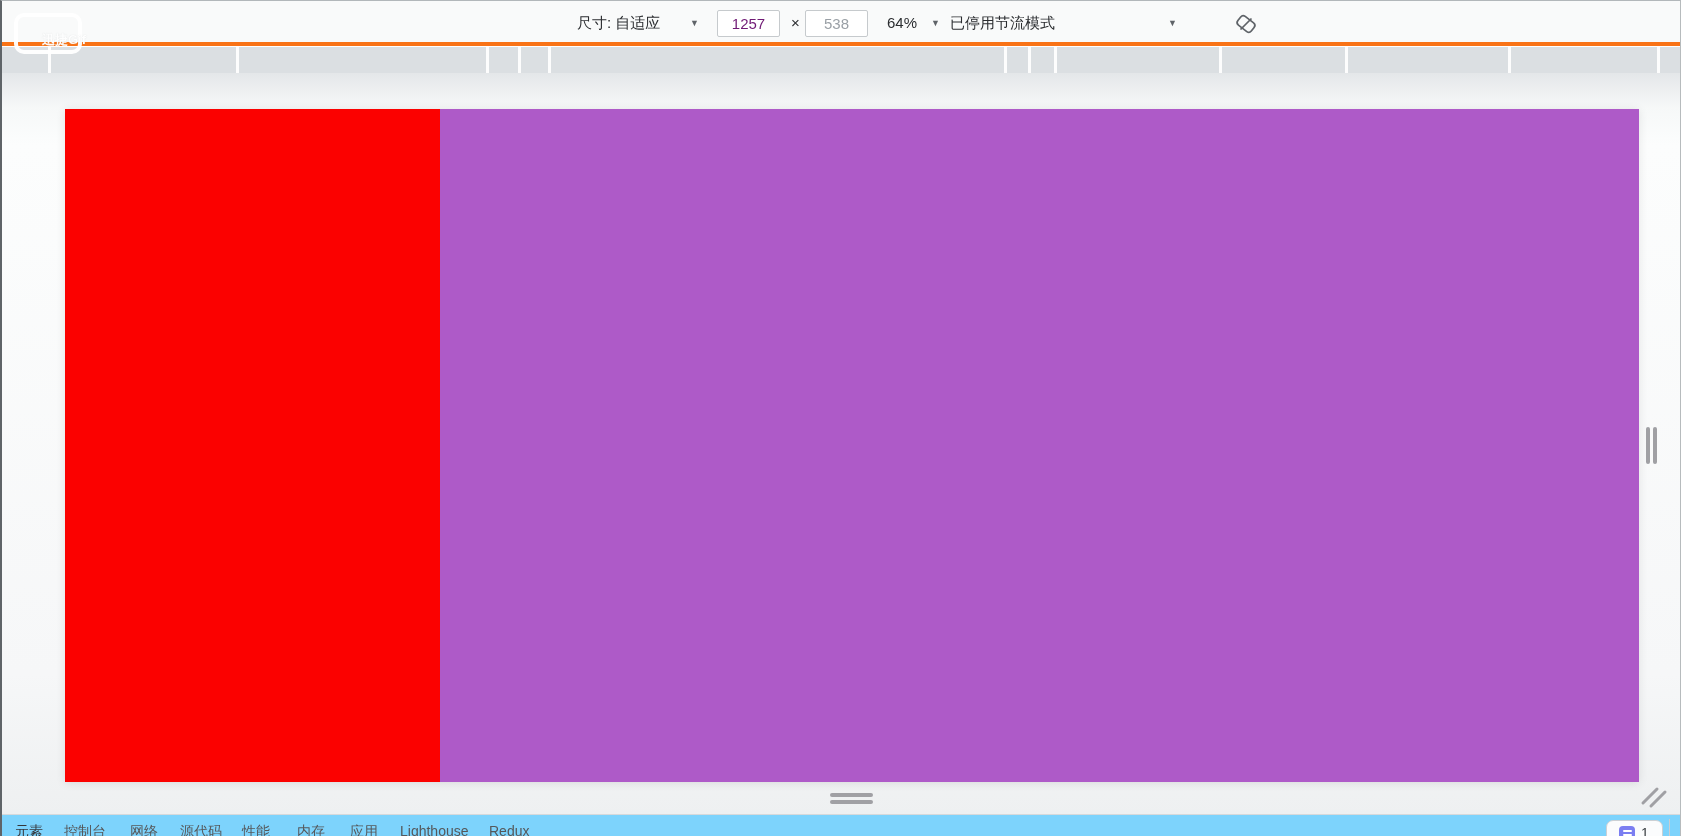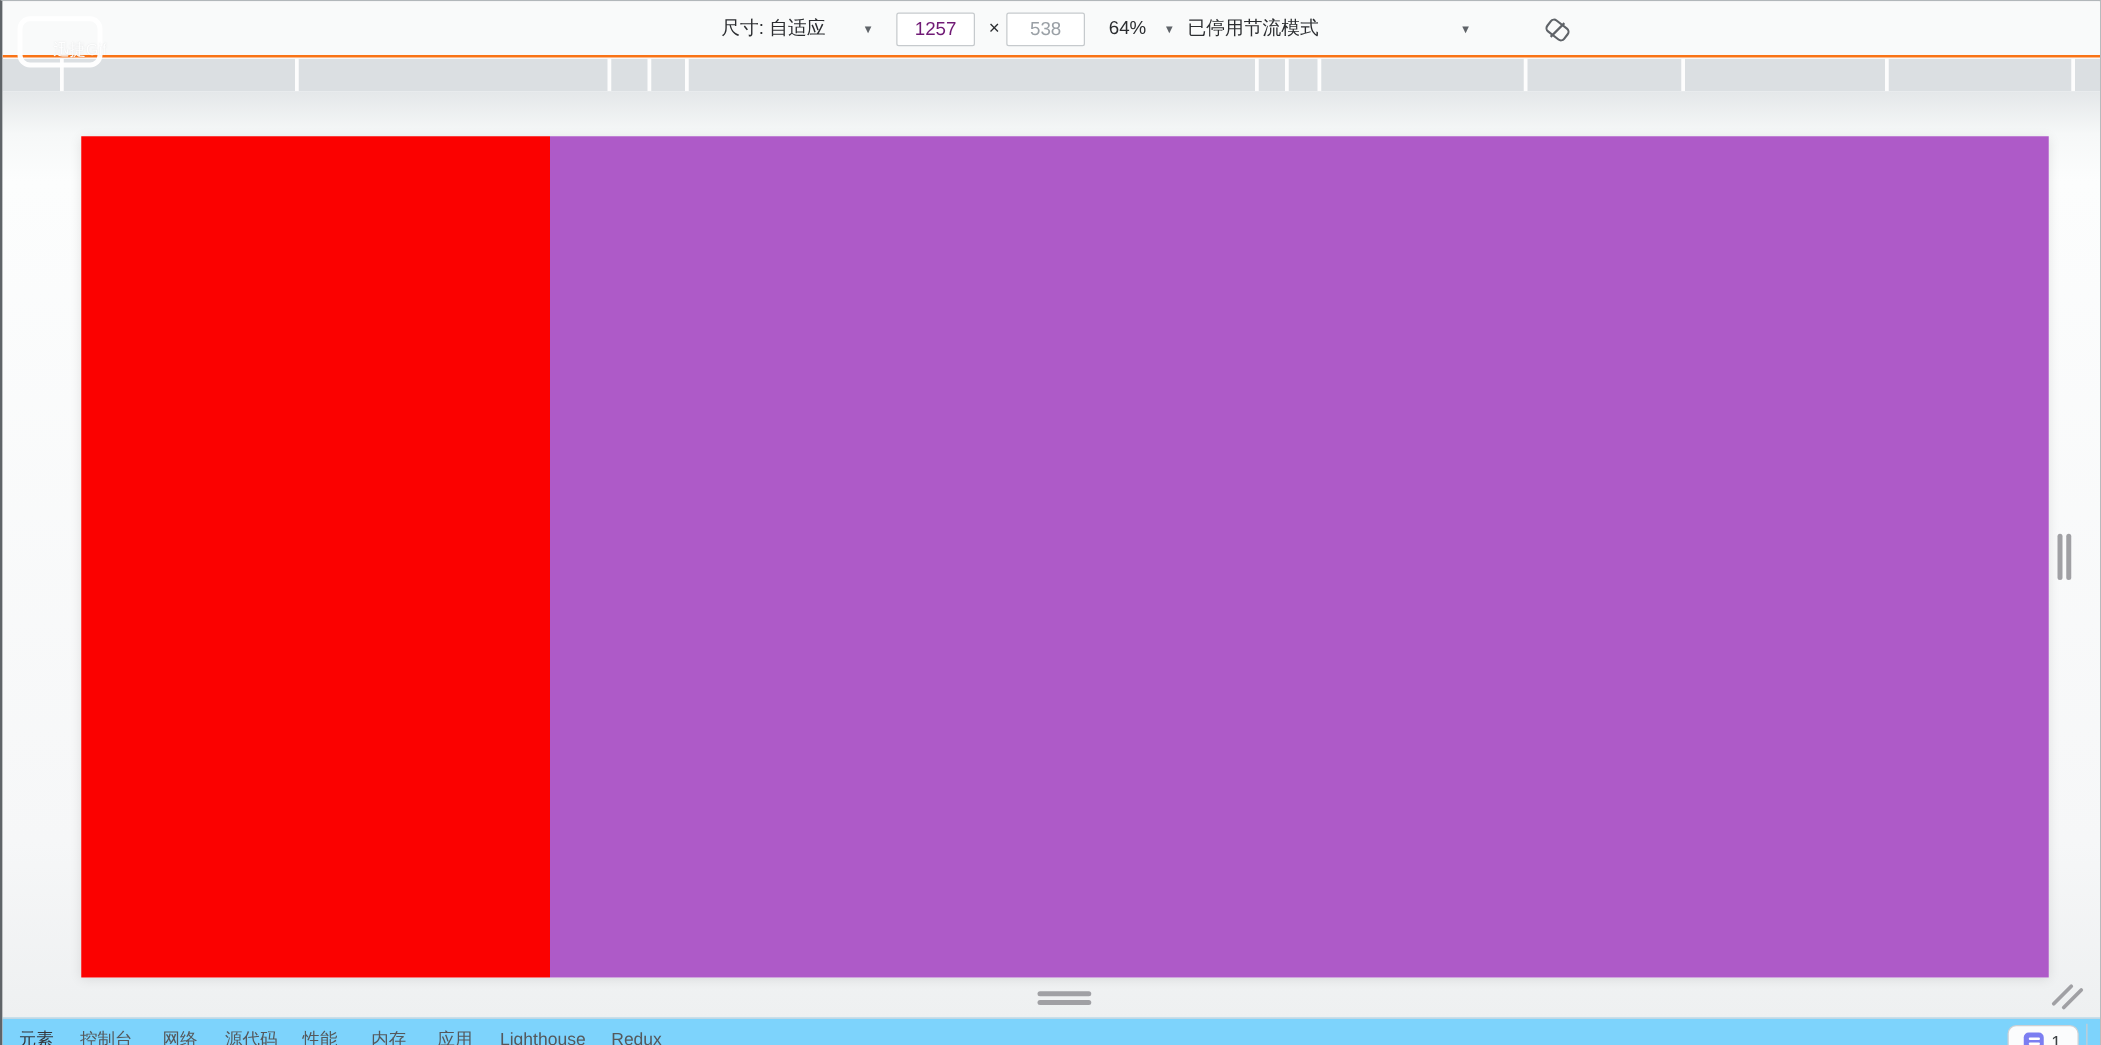--- a/index.html
+++ b/index.html
@@ -10,21 +10,21 @@
     position: relative; width: 1681px; height: 836px; overflow: hidden;
     background: #fff;
     border-top: 1px solid #b2b7ba;
     border-left: 2px solid #5f6468;
     border-right: 1px solid #b6bbbd;
   }
 
   
   .device-toolbar {
     position: absolute; left: 0; right: 0; top: 0; height: 45px;
-    background: #f9fafa; border-bottom: 2px solid #f97316;
+    background: #f9fafa; border-bottom: 4px solid #f97316;
   }
   .device-toolbar .tb-text {
     position: absolute; top: 0; height: 44px; line-height: 44px;
     font-size: 15px; color: #2b2d30; white-space: nowrap;
   }
   .dd-arrow {
     position: absolute; top: 0; height: 44px; line-height: 44px;
     font-size: 9px; color: #5f6368;
   }
   .dim-input {
@@ -99,21 +99,21 @@
   .tabbar-divider { position: absolute; left: 1667px; top: 4px; bottom: 0; width: 1px; background: #c9cdd1; }
 
   
   .watermark {
     position: absolute; left: 12px; top: 12px; width: 68px; height: 41px;
     border: 4px solid rgba(255,255,255,0.96); border-radius: 10px;
     display: flex; align-items: flex-end; justify-content: center;
     pointer-events: none;
   }
   .watermark span {
-    font-size: 13px; font-weight: normal; color: rgba(255,255,255,0.96);
+    font-size: 13px; font-weight: bold; color: rgba(255,255,255,0.96);
     line-height: 15px; padding-bottom: 3px; white-space: nowrap;
     text-shadow: 0 0 1px rgba(160,165,170,0.35);
     margin-left: 32px;
   }
 </style>
 </head>
 <body>
 
 <div class="window">
 

